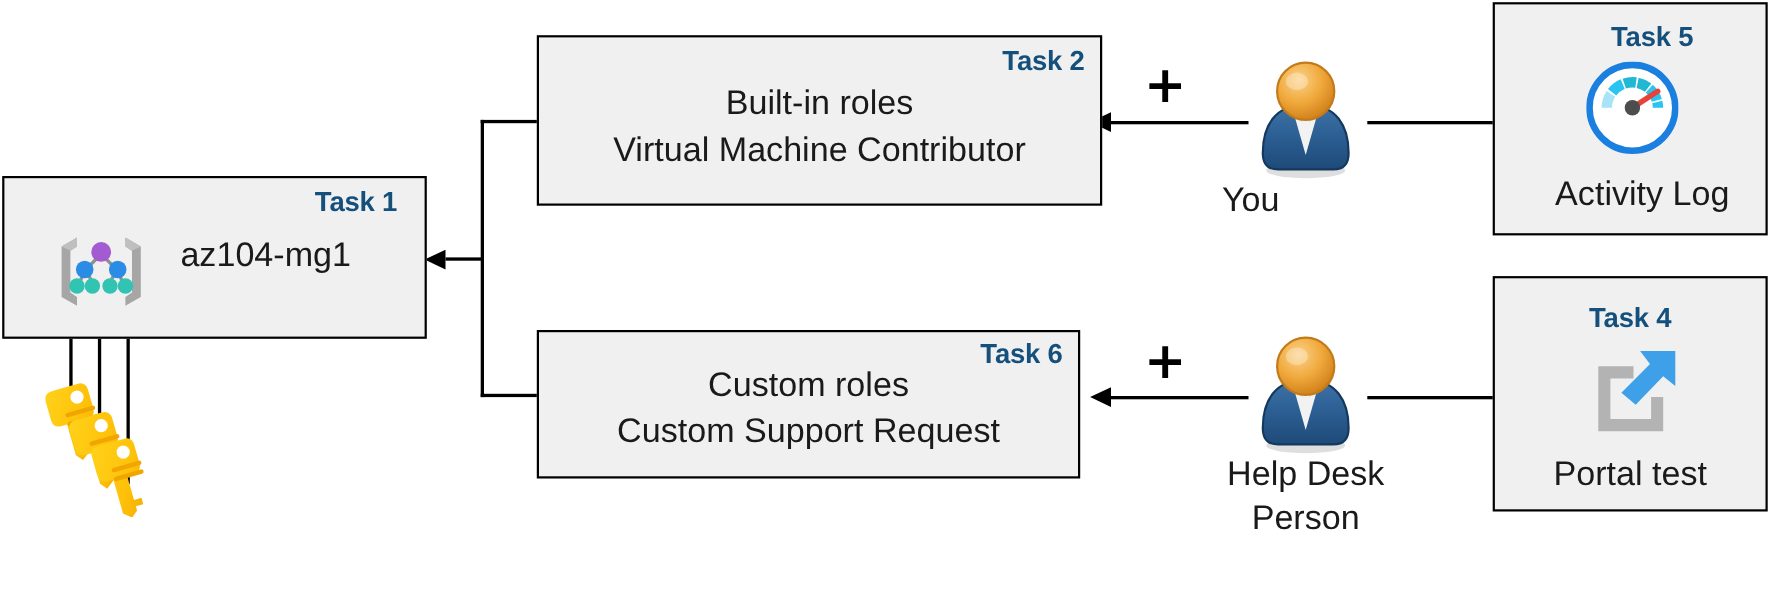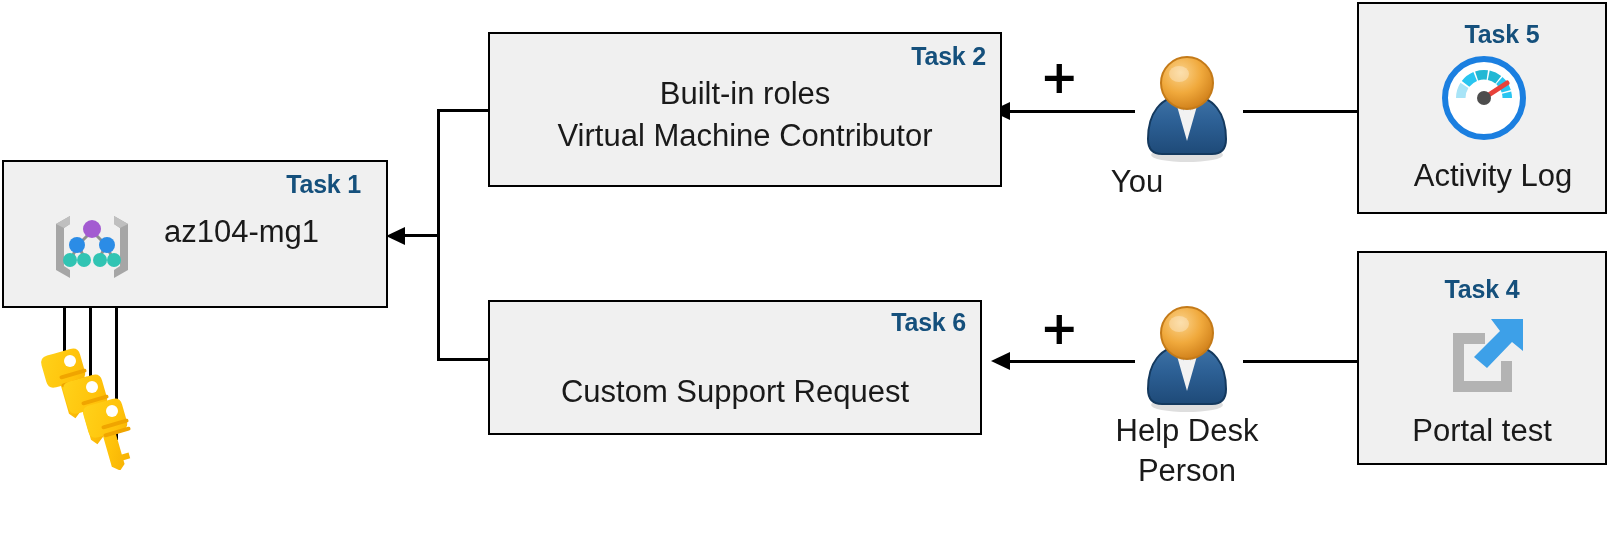--- a/index.html
+++ b/index.html
@@ -155,20 +155,21 @@
   </div>
 
   <div class="task-box" style="left:488px;top:32px;width:514px;height:155px;">
     <div class="task-label" style="right:14px;top:8px;">Task 2</div>
     <div class="box-text center-text" style="top:40px;">Built-in roles</div>
     <div class="box-text center-text" style="top:82px;">Virtual Machine Contributor</div>
   </div>
 
   <div class="task-box" style="left:488px;top:300px;width:494px;height:135px;">
     <div class="task-label" style="right:14px;top:6px;">Task 6</div>
+    <div class="box-text center-text" style="top:28px;">Custom roles</div>
     <div class="box-text center-text" style="top:70px;">Custom Support Request</div>
   </div>
 
   <div class="task-box" style="left:1357px;top:2px;width:250px;height:212px;">
     <div class="task-label center-text" style="top:16px;margin-left:40px;">Task 5</div>
 
     <div class="icon-abs" style="left:83px;top:52px;width:84px;height:84px;">
       <svg viewBox="0 0 84 84" width="84" height="84" aria-hidden="true">
         <circle cx="42" cy="42" r="39" fill="#ffffff" stroke="#1b7fe0" stroke-width="6"></circle>
         <g transform="translate(42,42)">

